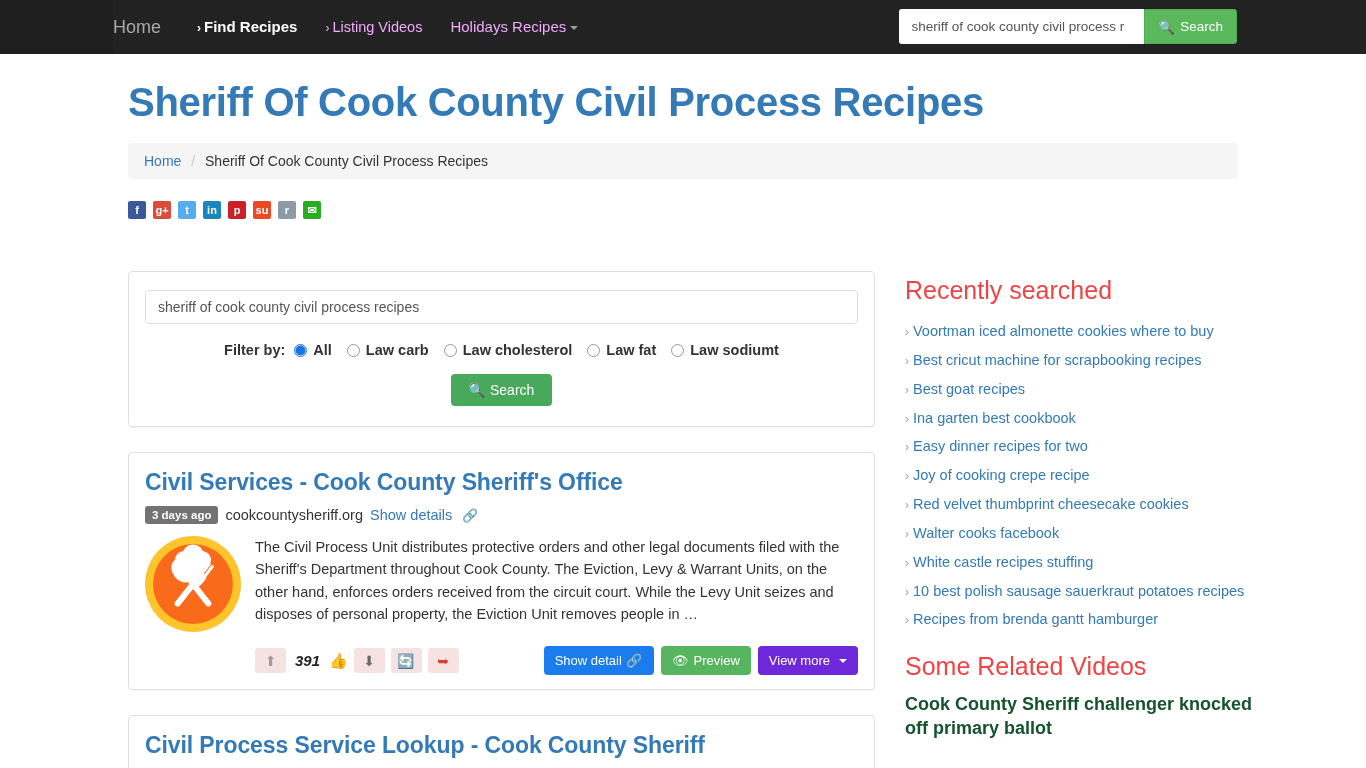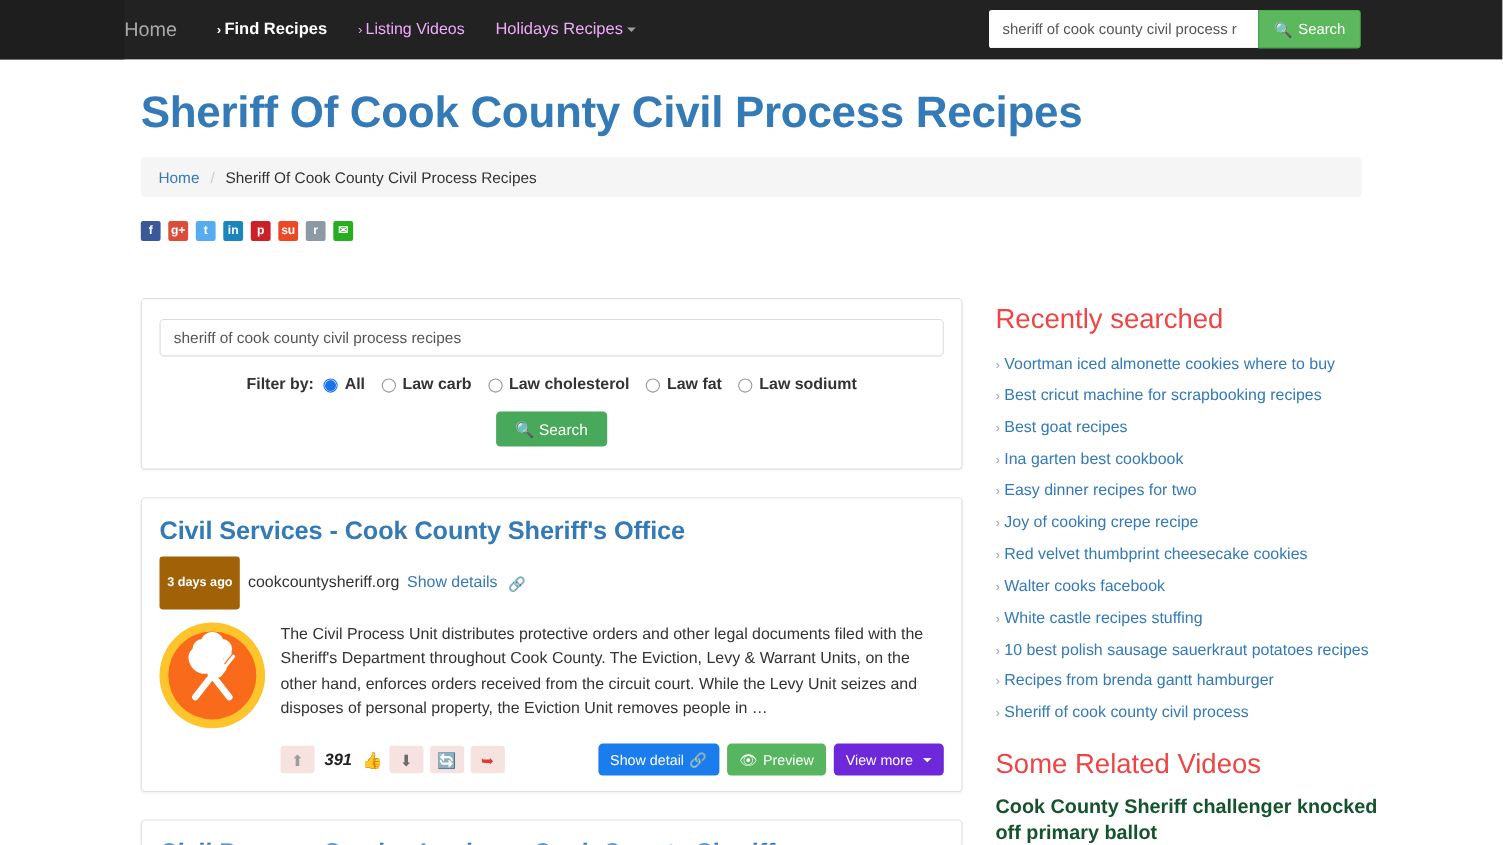--- a/index.html
+++ b/index.html
@@ -198,25 +198,25 @@
   .result h2 {
     margin: 0 0 10px 0;
     font-size: 23px;
     color: #337ab7;
     font-weight: bold;
     cursor: pointer;
     letter-spacing: -0.1px;
   }
   .meta-row { display: flex; align-items: center; gap: 7px; font-size: 14.5px; color: #333; margin-bottom: 12px;}
   .badge-age {
-    background: #a16207;
+    background: #737373;
     color: #fff;
     font-size: 11.5px;
     font-weight: bold;
-    padding: 18px 7px;
+    padding: 3px 7px;
     border-radius: 3px;
   }
   .show-details-link { color: #337ab7; cursor: pointer; }
   .ext-ico { color: #337ab7; font-size: 13px; margin-left: 3px; }
 
   .body-row { display: flex; gap: 14px; }
   .thumb {
     width: 96px; height: 96px; flex: none;
     border-radius: 50%;
     background: #fdc42b;
@@ -453,20 +453,19 @@
           <li><span class="chev">›</span><span>Best cricut machine for scrapbooking recipes</span></li>
           <li><span class="chev">›</span><span>Best goat recipes</span></li>
           <li><span class="chev">›</span><span>Ina garten best cookbook</span></li>
           <li><span class="chev">›</span><span>Easy dinner recipes for two</span></li>
           <li><span class="chev">›</span><span>Joy of cooking crepe recipe</span></li>
           <li><span class="chev">›</span><span>Red velvet thumbprint cheesecake cookies</span></li>
           <li><span class="chev">›</span><span>Walter cooks facebook</span></li>
           <li><span class="chev">›</span><span>White castle recipes stuffing</span></li>
           <li><span class="chev">›</span><span>10 best polish sausage sauerkraut potatoes recipes</span></li>
           <li><span class="chev">›</span><span>Recipes from brenda gantt hamburger</span></li>
-          <li><span class="chev">›</span><span>Sheriff of cook county civil process</span></li>
         </ul>
       <h2 class="side-h2" style="margin-top:18px;">Some Related Videos</h2>
       <div class="video-title">Cook County Sheriff challenger knocked off primary ballot</div>
     </div>
 
   </div>
 </div>
 
 </body></html>

